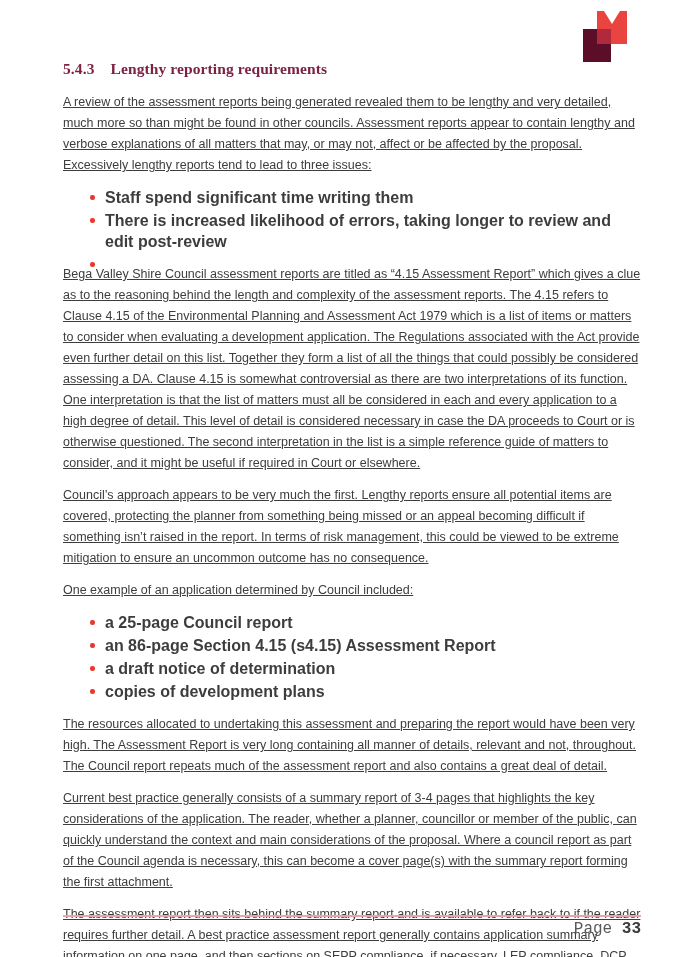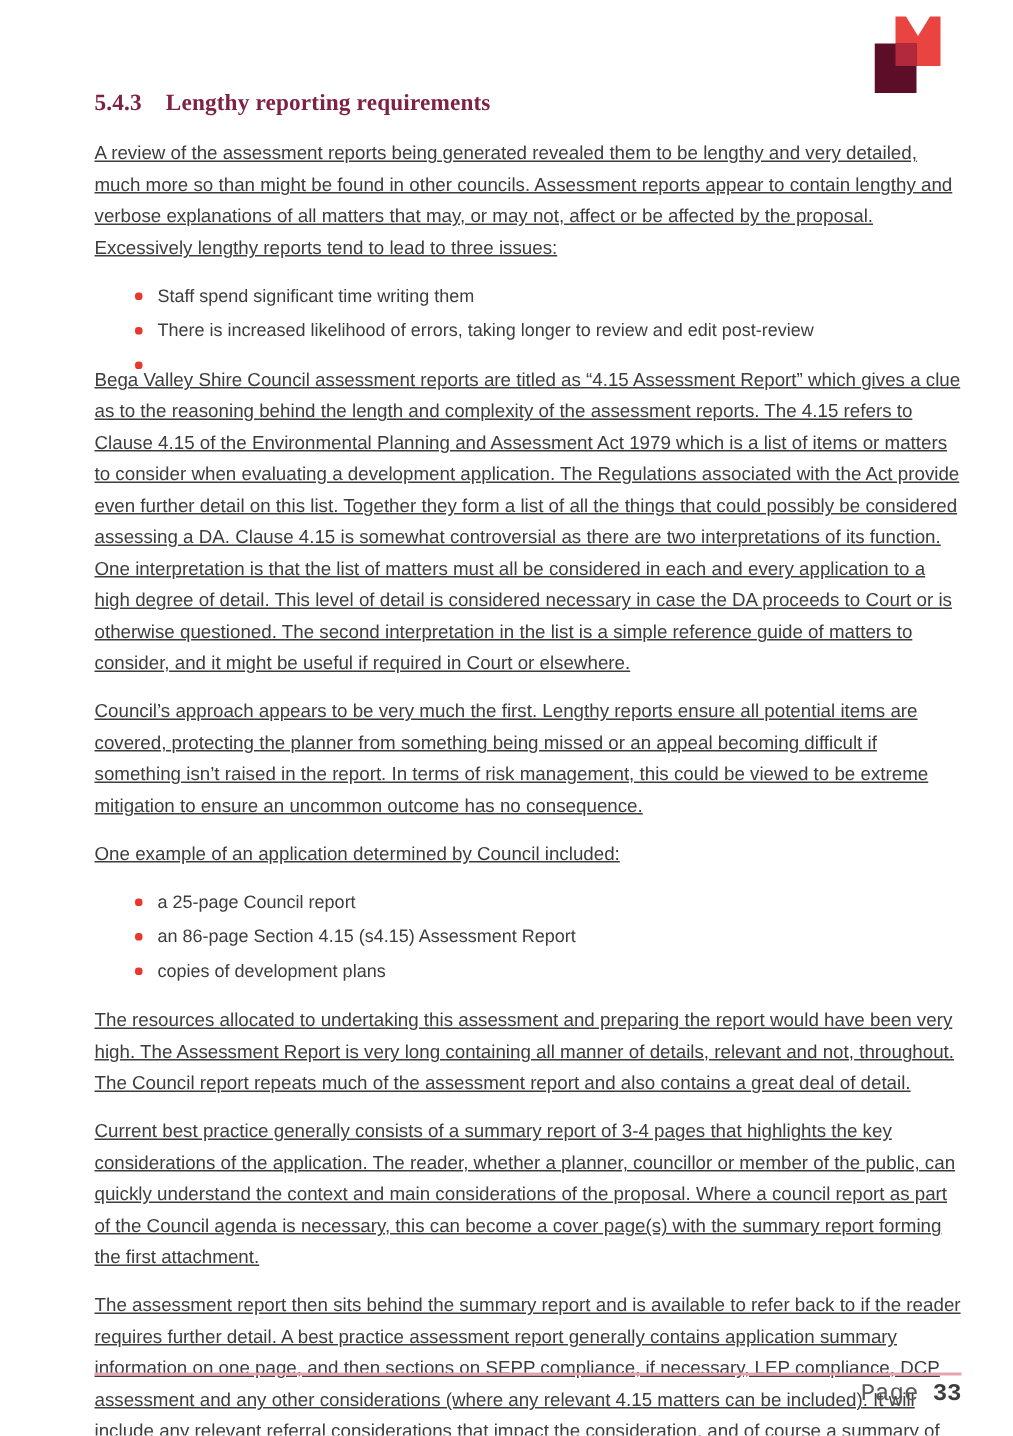--- a/index.html
+++ b/index.html
@@ -50,24 +50,25 @@
   }
 
   ul.bullets {
     list-style: none;
     margin: 0 0 12px 0;
     padding: 0;
   }
   ul.bullets li {
     position: relative;
     padding-left: 42px;
-    font-size: 12px;
+    font-size: 16px;
     line-height: 21px;
     margin-bottom: 2px;
     color: #3d3d3d;
+    font-weight: bold;
   }
   ul.bullets li .dot {
     position: absolute;
     left: 27px;
     top: 8px;
     width: 4.5px;
     height: 4.5px;
     border-radius: 50%;
     background: #e8382d;
   }
@@ -120,20 +121,21 @@
 
     <p class="para">Bega Valley Shire Council assessment reports are titled as “4.15 Assessment Report” which gives a clue as to the reasoning behind the length and complexity of the assessment reports. The 4.15 refers to Clause 4.15 of the Environmental Planning and Assessment Act 1979 which is a list of items or matters to consider when evaluating a development application. The Regulations associated with the Act provide even further detail on this list. Together they form a list of all the things that could possibly be considered assessing a DA. Clause 4.15 is somewhat controversial as there are two interpretations of its function. One interpretation is that the list of matters must all be considered in each and every application to a high degree of detail. This level of detail is considered necessary in case the DA proceeds to Court or is otherwise questioned. The second interpretation in the list is a simple reference guide of matters to consider, and it might be useful if required in Court or elsewhere.</p>
 
     <p class="para">Council’s approach appears to be very much the first. Lengthy reports ensure all potential items are covered, protecting the planner from something being missed or an appeal becoming difficult if something isn’t raised in the report. In terms of risk management, this could be viewed to be extreme mitigation to ensure an uncommon outcome has no consequence.</p>
 
     <p class="para">One example of an application determined by Council included:</p>
 
     <ul class="bullets">
       <li><span class="dot"></span><span>a 25-page Council report</span></li>
       <li><span class="dot"></span><span>an 86-page Section 4.15 (s4.15) Assessment Report</span></li>
+      <li><span class="dot"></span><span>a draft notice of determination</span></li>
       <li><span class="dot"></span><span>copies of development plans</span></li>
     </ul>
 
     <p class="para">The resources allocated to undertaking this assessment and preparing the report would have been very high. The Assessment Report is very long containing all manner of details, relevant and not, throughout. The Council report repeats much of the assessment report and also contains a great deal of detail.</p>
 
     <p class="para">Current best practice generally consists of a summary report of 3-4 pages that highlights the key considerations of the application. The reader, whether a planner, councillor or member of the public, can quickly understand the context and main considerations of the proposal. Where a council report as part of the Council agenda is necessary, this can become a cover page(s) with the summary report forming the first attachment.</p>
 
     <p class="para">The assessment report then sits behind the summary report and is available to refer back to if the reader requires further detail. A best practice assessment report generally contains application summary information on one page, and then sections on SEPP compliance, if necessary, LEP compliance, DCP assessment and any other considerations (where any relevant 4.15 matters can be included). It will include any relevant referral considerations that impact the consideration, and of course a summary of any submissions.  Assessment reports may contain a recommendation,</p>
 
   </div>

